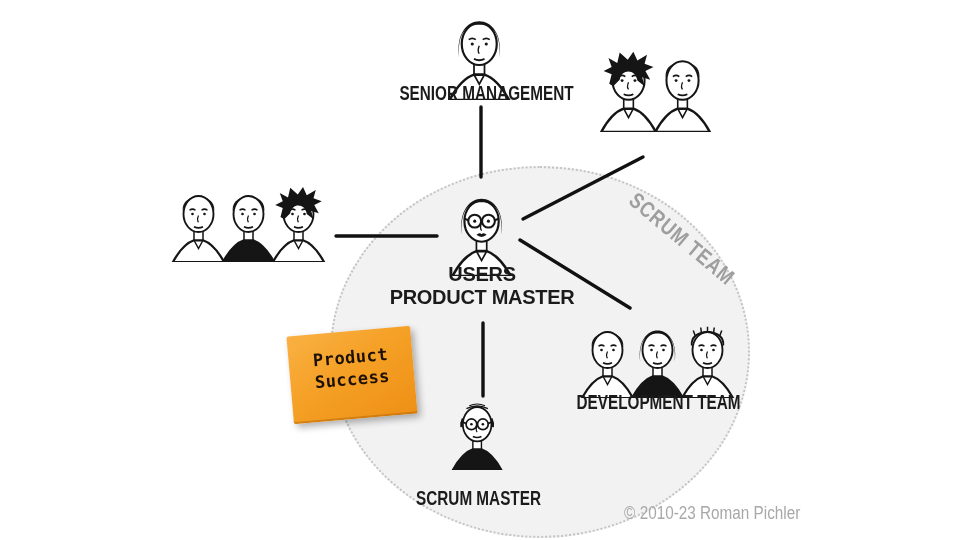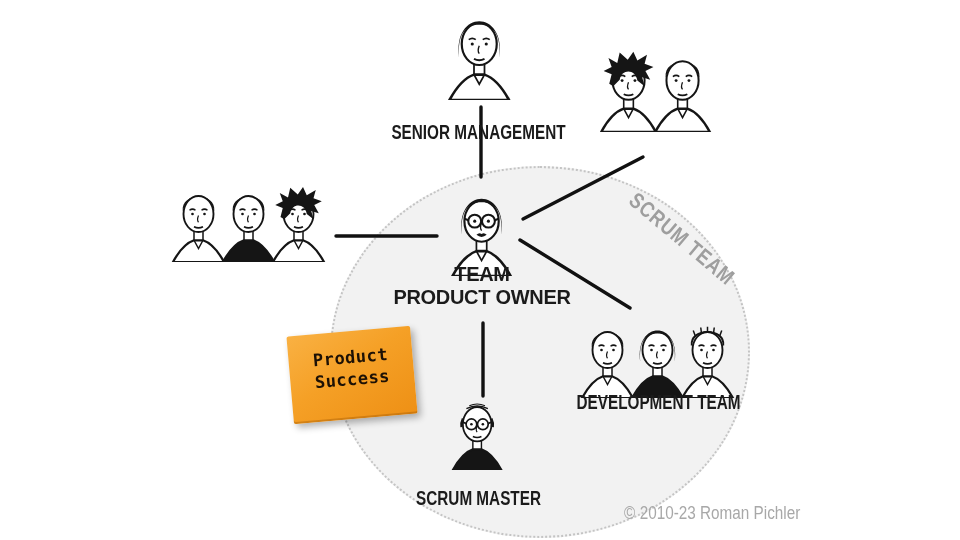--- a/index.html
+++ b/index.html
@@ -31,21 +31,21 @@
   #g-users{left:170px;top:178px;height:84px;}
   #g-po{left:449px;top:180px;height:96px;}
   #g-dev{left:579px;top:314px;height:84px;}
   #g-sm{left:450px;top:390px;height:80px;}
   
   .lbl{
     position:absolute;width:300px;text-align:center;font-weight:bold;
     color:#1b1b1b;z-index:2;font-size:18px;white-space:nowrap;
   }
   .lbl .cond{display:inline-block;transform:scale(0.85,1.08);white-space:nowrap;}
-  #lbl-senior{left:329px;top:84px;margin-top:39px;}
+  #lbl-senior{left:337px;top:84px;}
   #lbl-biz{left:529px;top:126px;}
   #lbl-users{left:93px;top:262px;}
   #lbl-dev{left:509px;top:393px;}
   #lbl-sm{left:328px;top:466px;margin-top:23px;}
   #lbl-po{left:332px;top:263px;font-size:20px;line-height:23px;letter-spacing:-0.3px;}
   
   .sticky{
     position:absolute;left:290px;top:331px;width:124px;height:88px;
     transform:rotate(-5deg);z-index:3;border-radius:2px;
     background:linear-gradient(150deg,var(--sticky-top,#f9b143) 0%,#f5a026 45%,var(--sticky-bottom,#ee9015) 100%);
@@ -189,22 +189,22 @@
             <circle cx="58" cy="48" r="7.5" fill="none" stroke="#151515" stroke-width="2.4"></circle>
             <path d="M49.5 47 L50.5 47 M34.5 47 L30 45 M65.5 47 L70 45" stroke="#151515" stroke-width="2.4"></path>
           <circle cx="42" cy="48" r="1.8" fill="#151515"></circle>
           <circle cx="58" cy="48" r="1.8" fill="#151515"></circle>
           <path d="M50 50 Q47.5 56 50 59" stroke="#151515" stroke-width="1.6" fill="none"></path>
           <path d="M44 64 Q47 61 50 63 Q53 61 56 64 Q50 69 44 64 Z" fill="#151515"></path>
         </svg>
       </span>
   </div>
   <div class="lbl" id="lbl-po">
-    <div>TEAM</div>
-    <div>PRODUCT OWNER</div>
+    <div>USERS</div>
+    <div>PRODUCT MASTER</div>
   </div>
 
   <div class="people" id="g-dev">
     <span class="person">
         <svg viewBox="12 0 76 112" xmlns="http://www.w3.org/2000/svg">
           <path d="M44 66 L44 88 L56 88 L56 66 Z" fill="#fff" stroke="#151515" stroke-width="2"></path>
           <path d="M16 112 C28 90 38 85 44 83 L56 83 C62 85 72 90 84 112 Z" fill="#ffffff" stroke="#151515" stroke-width="3"></path>
           <path d="M44 83 L50 94 L56 83" fill="none" stroke="#151515" stroke-width="2"></path>
           <ellipse cx="50" cy="48" rx="20" ry="24" fill="#fff" stroke="#151515" stroke-width="2.5"></ellipse>
           <path d="M29 44 C26 18 74 18 71 44 C66 28 60 25 50 25 C40 25 34 28 29 44 Z" fill="#151515"></path>

